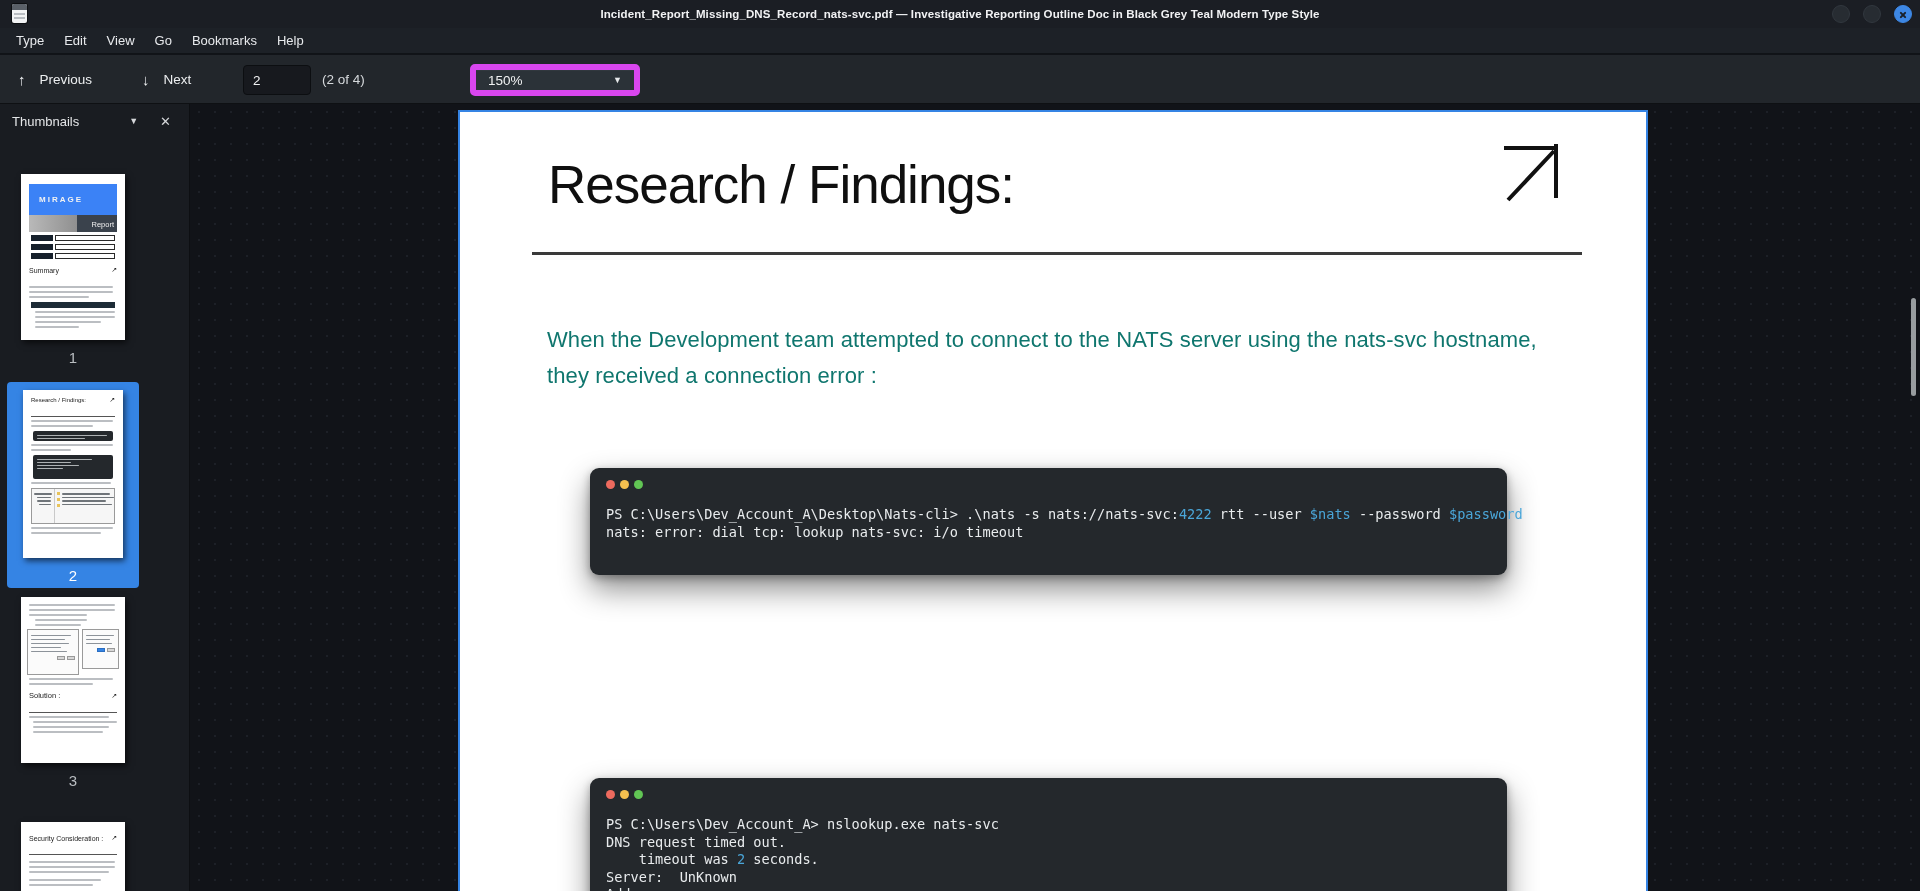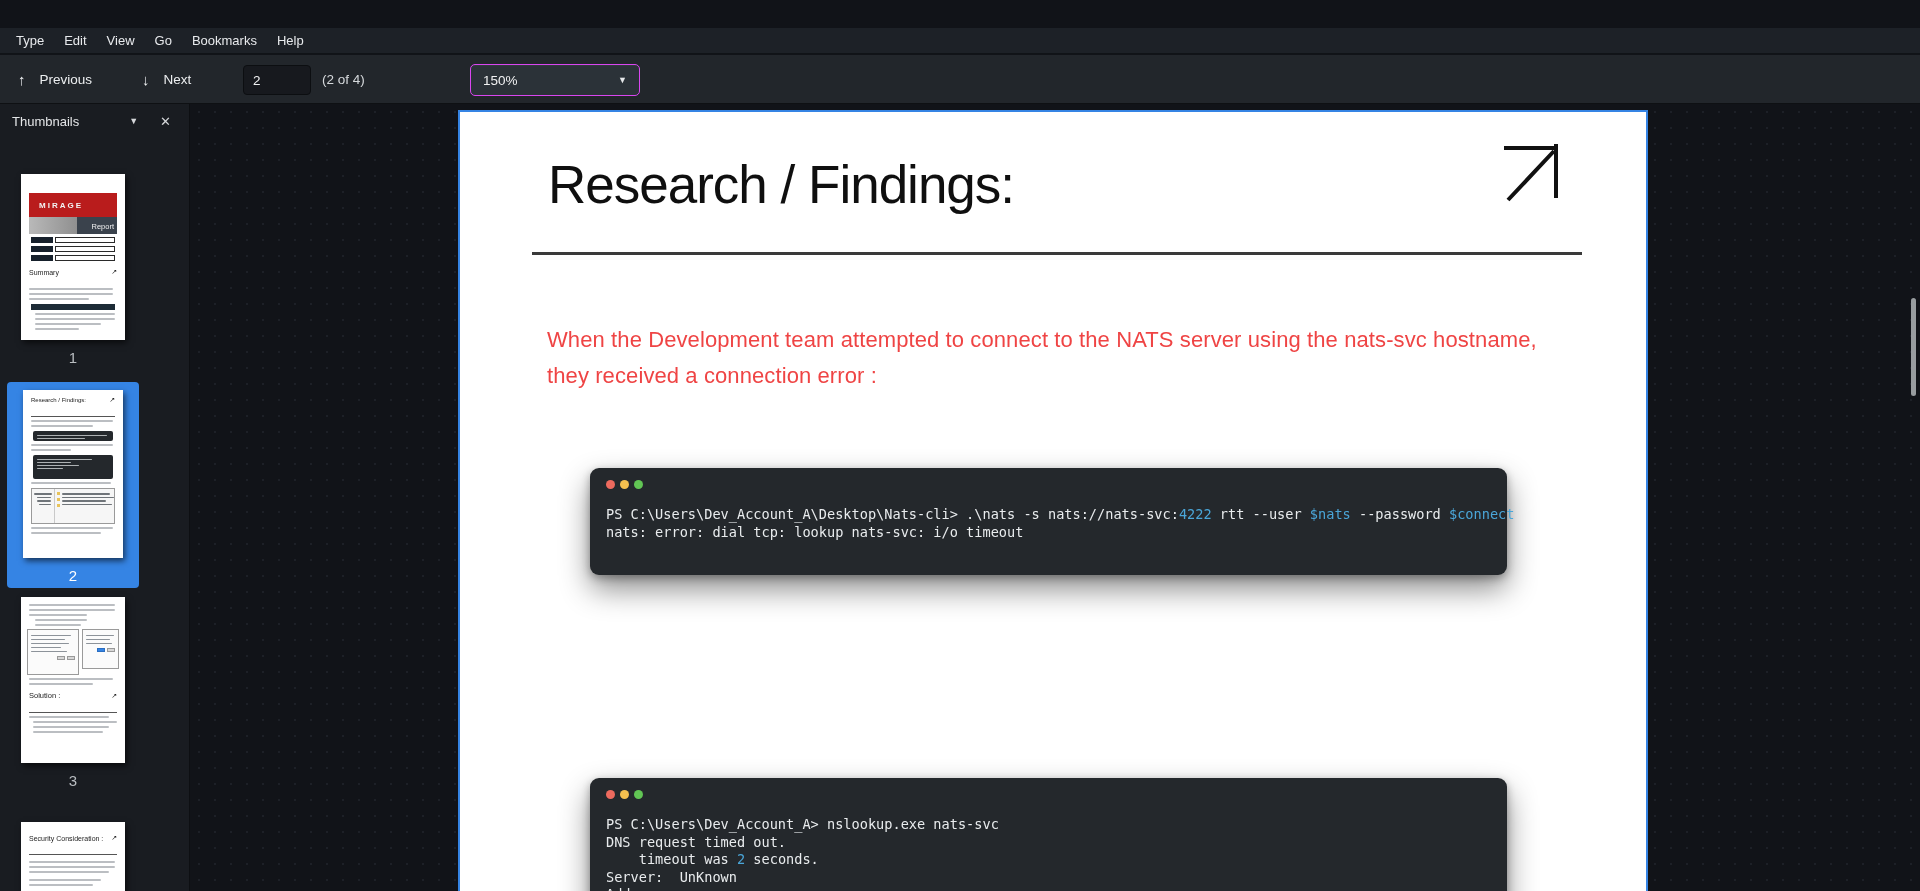--- a/index.html
+++ b/index.html
@@ -25,21 +25,21 @@
   .menu-item { color:#e8eaed; font-size:13px; }
 
   
   .toolbar { position:absolute; left:0; top:55px; width:100%; height:49px; background:#22262b; border-bottom:1px solid #0e1013; }
   .tb-btn { position:absolute; top:0; height:49px; display:flex; align-items:center; gap:14px; color:#eceef0; font-size:13.5px; padding:0 6px; }
   .tb-btn .tb-arrow { font-size:15px; color:#eceef0; }
   .tb-btn.prev { left:12px; }
   .tb-btn.next { left:136px; }
   .page-input { position:absolute; left:243px; top:10px; width:68px; height:30px; background:#17191e; border:1px solid #0c0e11; border-radius:4px; color:#f0f1f2; font-size:13.5px; padding:0 9px; font-family:"Liberation Sans",sans-serif; outline:none; }
   .page-count { position:absolute; left:322px; top:0; height:49px; display:flex; align-items:center; color:#d6d9dc; font-size:13.5px; }
-  .zoom-dd { position:absolute; left:470px; top:9px; width:170px; height:32px; background:#2b3238; border:1px solid #d946ef; border-radius:5px; display:flex; align-items:center; color:#f0f1f2; font-size:13.5px; padding:0 12px; box-shadow:0 1px 0 rgba(255,255,255,.03) inset; }
+  .zoom-dd { position:absolute; left:470px; top:9px; width:170px; height:32px; background:#2b3238; border:6px solid #d946ef; border-radius:5px; display:flex; align-items:center; color:#f0f1f2; font-size:13.5px; padding:0 12px; box-shadow:0 1px 0 rgba(255,255,255,.03) inset; }
   .zoom-dd .caret { margin-left:auto; font-size:9px; color:#e6e8ea; }
 
   
   .body { position:absolute; left:0; top:104px; width:100%; height:787px; }
 
   
   .sidebar { position:absolute; left:0; top:0; width:190px; height:100%; background:#191c21; border-right:1px solid #0d0f12; }
   .sidebar-header { display:flex; align-items:center; height:34px; padding:0 14px 0 12px; color:#e4e6e8; font-size:13px; }
   .sidebar-header .caret { margin-left:auto; font-size:9px; color:#d5d7da; padding:4px; }
   .sidebar-header .close-x { margin-left:14px; font-size:13px; color:#d5d7da; padding:2px 4px; }
@@ -49,21 +49,21 @@
   .thumb-label { margin-top:9px; color:#b9bdc1; font-size:15px; }
   .thumb-item.selected { background:#3584e4; border-radius:4px; width:132px; left:7px; padding:8px 0 4px; }
   .thumb-item.selected .thumb-label { color:#ffffff; }
   .t1 { top:36px; } .t2 { top:244px; } .t3 { top:459px; } .t4 { top:684px; }
 
   
   .tl { height:2px; background:#8d939a; opacity:.6; margin:3px 8px 0; border-radius:1px; }
   .mini-head { display:flex; align-items:center; margin:12px 8px; color:#1c1c1c; }
   .mini-head .mini-arrow { margin-left:auto; font-size:7px; color:#222; }
   .mini-hr { height:1px; background:#555; margin:2px 8px 0; }
-  .t1-head { margin:19px 8px 0; height:24px; background:#b91c1c; display:flex; align-items:center; }
+  .t1-head { margin:10px 8px 0; height:31px; background:#3b82f6; display:flex; align-items:center; }
   .t1-brand { color:#f2f2f2; font-size:8px; font-weight:bold; letter-spacing:2px; padding-left:10px; }
   .t1-photo { margin:0 8px; height:17px; background:linear-gradient(90deg,#b9b9b9,#8f8f8f 55%,#3a424c 55%); position:relative; }
   .t1-report { position:absolute; right:0; top:2px; bottom:0; width:40px; color:#f0f0f0; font-size:7.5px; display:flex; align-items:center; justify-content:flex-end; padding-right:3px; }
   .t1-row { display:flex; align-items:center; margin:3px 10px 0; }
   .t1-row .cell-l { width:22px; height:6px; background:#16202b; }
   .t1-row .cell-v { flex:1; height:6px; border:1px solid #2a2a2a; margin-left:2px; }
   .t1-bar { height:6px; background:#1d2b36; margin:4px 10px 0; }
   .mini-term { margin:4px 10px 0; background:#24282c; border-radius:2px; padding:2px 3px; }
   .mini-term .mtl { height:1.5px; background:#cfd3d6; opacity:.8; margin:1.5px 1px 0; border-radius:1px; }
   .mini-explorer { margin:4px 8px 0; height:36px; border:1px solid #9a9a9a; background:#f6f6f6; display:flex; }
@@ -80,21 +80,21 @@
   .mini-dialog .mbtn { width:8px; height:4px; background:#d7d7d7; border:.5px solid #999; }
   .mini-dialog .mbtn.blue { background:#3584e4; border-color:#2a6ec2; }
 
   
   .viewport { position:absolute; left:191px; top:0; right:0; height:100%; background:#111318; background-image:radial-gradient(circle, #1d2027 1px, transparent 1.2px); background-size:16px 16px; overflow:hidden; }
   .pdf-page { position:absolute; left:267px; top:6px; width:1190px; height:1640px; background:#ffffff; border:2px solid #3584e4; }
 
   .doc-heading { position:absolute; left:88px; top:42px; font-size:53px; font-weight:500; letter-spacing:-1px; color:#0f0f0f; }
   .doc-arrow { position:absolute; left:1038px; top:30px; }
   .doc-hr { position:absolute; left:72px; top:140px; width:1050px; height:3px; background:#3a3a3a; }
-  .doc-para { position:absolute; left:87px; width:1015px; font-size:22px; line-height:36px; color:#ef4444; letter-spacing:.1px; }
+  .doc-para { position:absolute; left:87px; width:1015px; font-size:22px; line-height:36px; color:#0f766e; letter-spacing:.1px; }
   .p1 { top:210px; } .p2 { top:521px; }
 
   .terminal { position:absolute; left:130px; width:917px; background:#24282c; border-radius:9px; box-shadow:0 14px 30px rgba(0,0,0,.45), 0 3px 8px rgba(0,0,0,.3); padding:12px 0 0 16px; }
   .terminal.tm1 { top:356px; height:107px; }
   .terminal.tm2 { top:666px; height:178px; }
   .term-dots { display:flex; gap:5px; }
   .term-dots i { width:9px; height:9px; border-radius:50%; }
   .dot-red { background:#ed6a5e; } .dot-yellow { background:#f4bf4f; } .dot-green { background:#61c554; }
   .term-code { margin-top:17px; }
   .term-line { white-space:pre; font-family:"DejaVu Sans Mono", monospace; font-size:13.6px; line-height:17.5px; color:#e9ecee; }
@@ -102,20 +102,29 @@
 
   
   .scrollbar-v { position:absolute; right:2px; top:0; width:10px; height:100%; }
   .scroll-thumb { position:absolute; right:2px; top:194px; width:5px; height:98px; border-radius:3px; background:#9a9e a2; background:#989c9f; }
 </style>
 </head>
 <body>
 
 <div class="app">
 
+  <div class="titlebar">
+    <span class="app-icon"></span>
+    <span class="window-title">Incident_Report_Missing_DNS_Record_nats-svc.pdf — Investigative Reporting Outline Doc in Black Grey Teal Modern Type Style</span>
+    <span class="win-controls">
+      <span class="win-btn"></span>
+      <span class="win-btn"></span>
+      <span class="win-btn close"></span>
+    </span>
+  </div>
 
   <div class="menubar">
     <span class="menu-item">Type</span>
     <span class="menu-item">Edit</span>
     <span class="menu-item">View</span>
     <span class="menu-item">Go</span>
     <span class="menu-item">Bookmarks</span>
     <span class="menu-item">Help</span>
   </div>
 
@@ -302,21 +311,21 @@
 
         <p class="doc-para p1">When the Development team attempted to connect to the NATS server using the nats-svc hostname, they received a connection error :</p>
 
         <div class="terminal tm1">
           <div class="term-dots">
             <i class="dot-red"></i>
             <i class="dot-yellow"></i>
             <i class="dot-green"></i>
           </div>
           <div class="term-code">
-              <div class="term-line"><span>PS C:\Users\Dev_Account_A\Desktop\Nats-cli&gt; .\nats -s nats://nats-svc:</span><span class="term-accent">4222</span><span> rtt --user </span><span class="term-accent">$nats</span><span> --password </span><span class="term-accent">$connect</span></div>
+              <div class="term-line"><span>PS C:\Users\Dev_Account_A\Desktop\Nats-cli&gt; .\nats -s nats://nats-svc:</span><span class="term-accent">4222</span><span> rtt --user </span><span class="term-accent">$nats</span><span> --password </span><span class="term-accent">$password</span></div>
               <div class="term-line"><span>nats: error: dial tcp: lookup nats-svc: i/o timeout</span></div>
             </div>
         </div>
 
 
         <div class="terminal tm2">
           <div class="term-dots">
             <i class="dot-red"></i>
             <i class="dot-yellow"></i>
             <i class="dot-green"></i>

